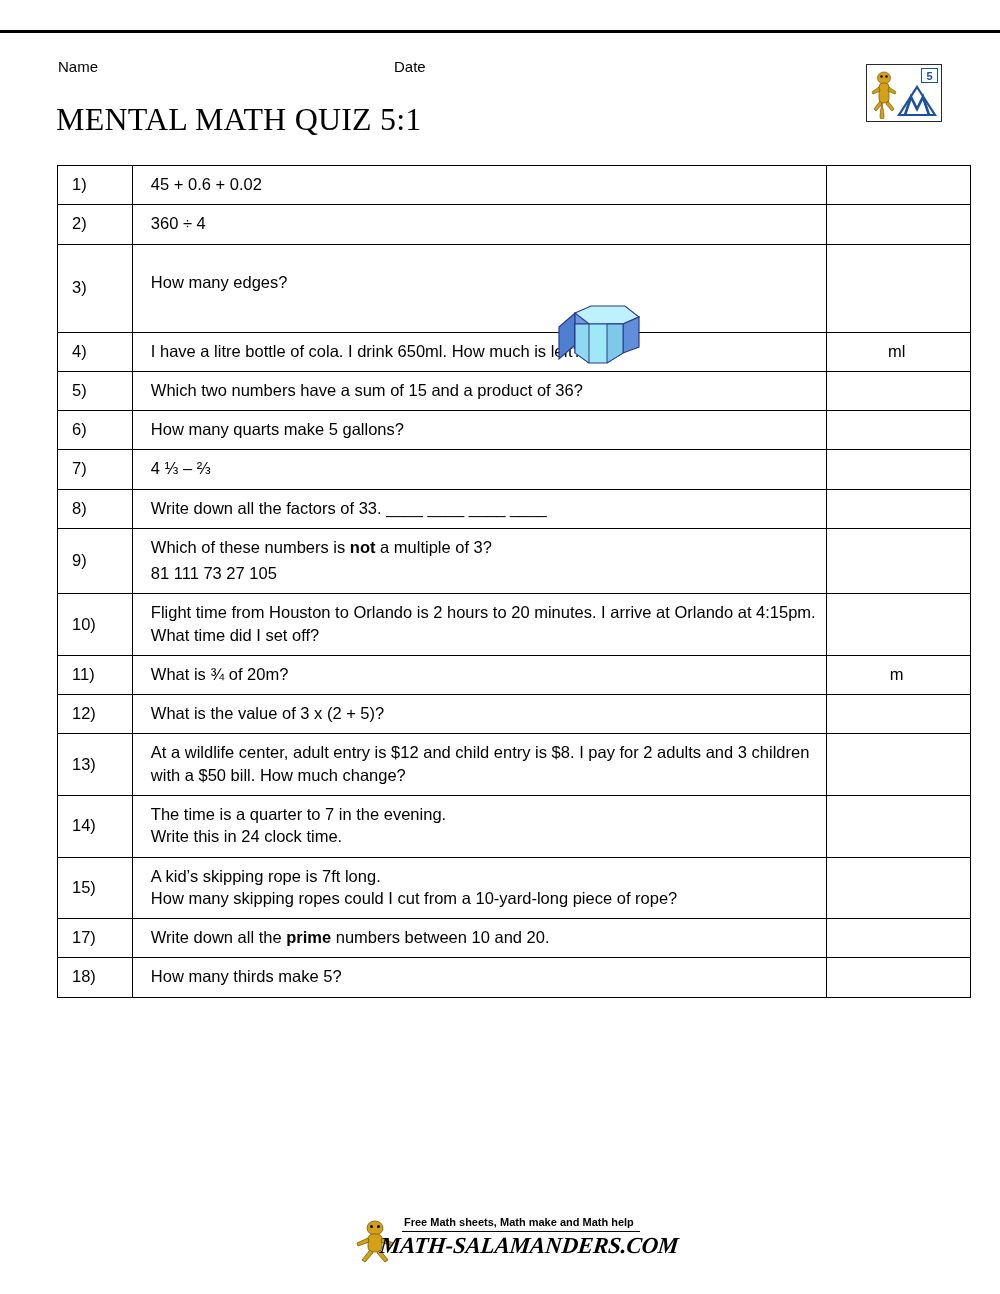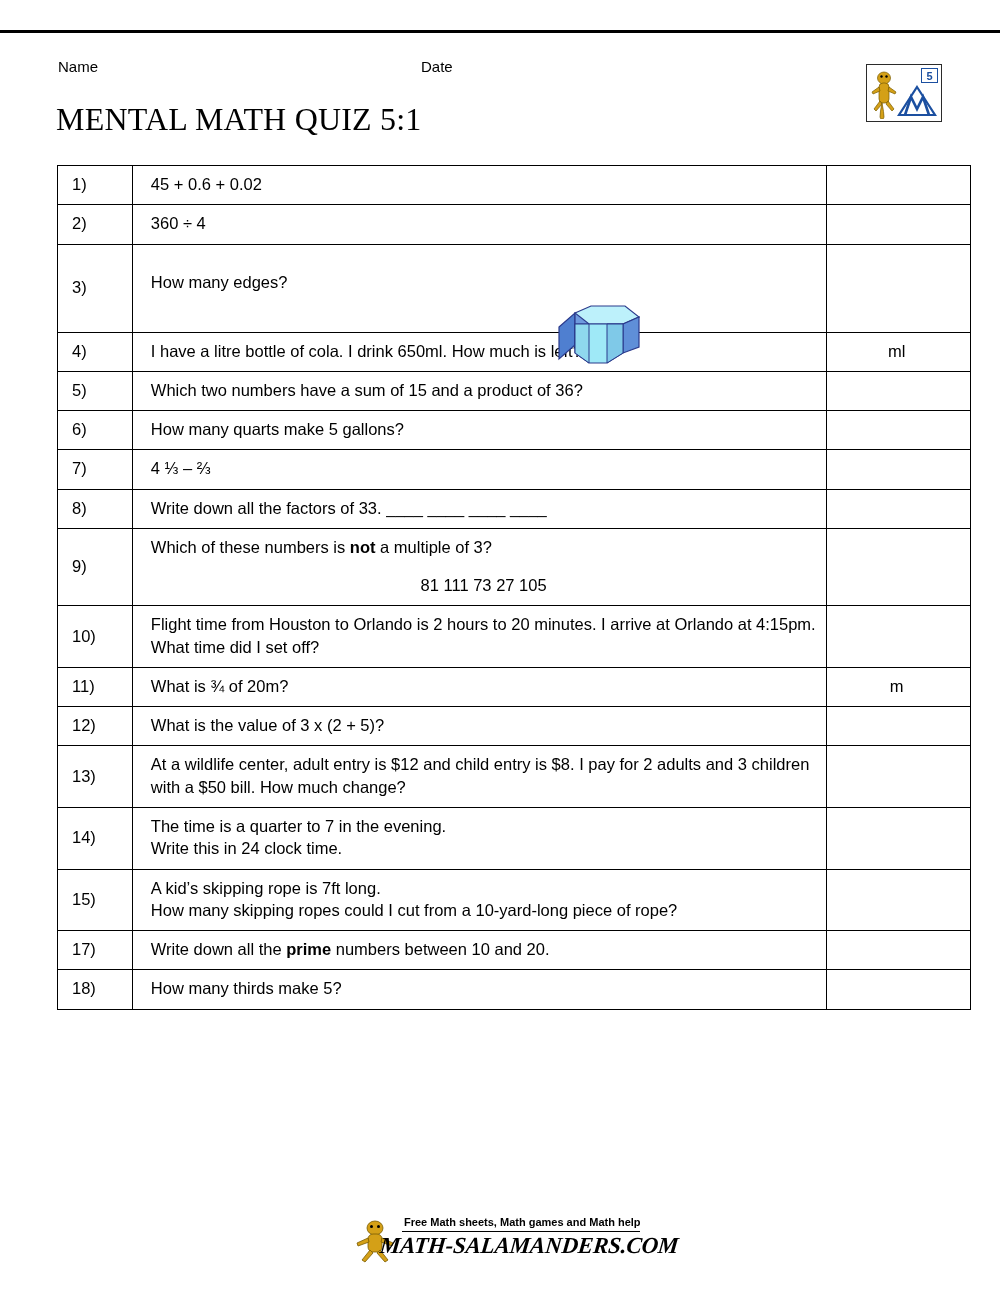--- a/index.html
+++ b/index.html
@@ -37,21 +37,21 @@
     height: 24px;
   }
   .name-label {
     position: absolute;
     left: 0;
     top: 0;
     font-size: 15px;
   }
   .date-label {
     position: absolute;
-    left: 363px;
+    left: 336px;
     top: 0;
     font-size: 15px;
   }
   .title {
     position: absolute;
     top: 101px;
     left: 56px;
     font-family: "Liberation Serif", serif;
     font-size: 32px;
     letter-spacing: 0.2px;
@@ -143,22 +143,22 @@
     position: relative;
     height: 72px;
   }
   .q3-inner .shape {
     position: absolute;
     left: 404px;
     top: 2px;
   }
   .num-line {
     display: block;
-    text-align: center;
-    margin-top: 16px;
+    text-align: left;
+    margin-top: 4px;
   }
 
   
   .footer {
     position: absolute;
     left: 352px;
     top: 1212px;
     width: 300px;
     height: 56px;
   }
@@ -367,18 +367,18 @@
         <path d="M28 32 L36 42 L33 44 L25 35 Z"></path>
       </g>
       <g fill="#000">
         <circle cx="19.5" cy="8.5" r="1.5"></circle>
         <circle cx="26.5" cy="8.5" r="1.5"></circle>
       </g>
       <g fill="none" stroke="#1b4fa0" stroke-width="2">
         <path d="M23 22 L36 42 L10 42 Z" transform="translate(0,0)" opacity="0"></path>
       </g>
     </svg>
-    <div class="ftext-top">Free Math sheets, Math games and Math help</div>
+    <div class="ftext-top">Free Math sheets, Math make and Math help</div>
     <div class="fline"></div>
     <div class="ftext-main">MATH-SALAMANDERS.COM</div>
   </div>
 
 </div>
 
 </body></html>

